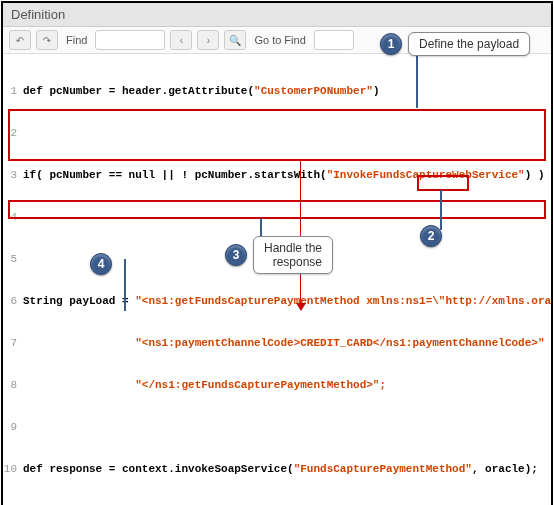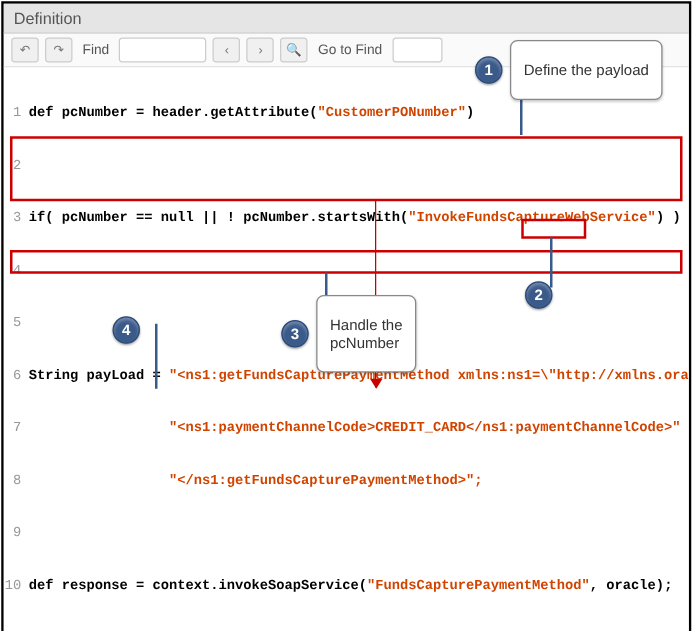--- a/index.html
+++ b/index.html
@@ -12,21 +12,21 @@
 .tb-goto { border: 1px solid #ccc; border-radius: 3px; height: 20px; width: 40px; padding: 0 4px; font-size: 11px; }
 .upper { border: 2px solid #000; margin: 1px; position: relative; }
 .code-area { font-family: "Courier New", monospace; font-size: 11px; line-height: 14px; background: #fff; padding: 2px 0 4px; white-space: pre; overflow: hidden; }
 .code-line { display: flex; }
 .gutter { width: 20px; text-align: right; padding-right: 6px; color: #999; user-select: none; }
 .code-txt { flex: 1; overflow: hidden; font-weight: bold; }
 .str { color: #d14400; }
 .hlbox { position: absolute; border: 2px solid #c00; pointer-events: none; }
 .callout { position: absolute; z-index: 20; }
 .bubble { background: #3a5a8a; border: 1px solid #2a4a7a; border-radius: 50%; width: 22px; height: 22px; display: flex; align-items: center; justify-content: center; color: #fff; font-weight: bold; font-size: 12px; box-shadow: inset 0 2px 3px rgba(255,255,255,0.3), 0 1px 2px rgba(0,0,0,0.4); }
-.label-box { background: #fff; border: 1px solid #888; border-radius: 6px; padding: 16px 10px; font-size: 12px; color: #333; box-shadow: 0 1px 2px rgba(0,0,0,0.2); text-align: left; }
+.label-box { background: #fff; border: 1px solid #888; border-radius: 6px; padding: 4px 10px; font-size: 12px; color: #333; box-shadow: 0 1px 2px rgba(0,0,0,0.2); text-align: right; }
 .lconn { position: absolute; background: #3a5a8a; }
 .red-arrow { position: absolute; left: 50%; width: 0; border-left: 1.5px solid #c00; z-index: 15; }
 .red-arrow::after { content: ""; position: absolute; bottom: -1px; left: -5px; border-left: 5px solid transparent; border-right: 5px solid transparent; border-top: 8px solid #c00; }
 </style>
 </head>
 <body>
 
 <div class="upper">
   <div class="panel-header">Definition</div>
   <div class="toolbar">
@@ -68,19 +68,19 @@
 <div class="callout" style="top:32px;left:380px;display:flex;align-items:center;gap:6px;">
   <div class="bubble">1</div>
   <div class="label-box">Define the payload</div>
 </div>
 <div class="callout" style="top:225px;left:420px;display:flex;flex-direction:column;align-items:center;gap:2px;">
   <div class="bubble">2</div>
 </div>
 <div class="callout" style="top:236px;left:225px;display:flex;align-items:center;gap:6px;">
   <div class="bubble">3</div>
   <div class="label-box" style="white-space:pre-line">Handle the
-pcNumber</div>
+response</div>
 </div>
 <div class="callout" style="top:253px;left:90px;display:flex;align-items:center;gap:6px;">
   <div class="bubble">4</div>
 </div>
 
 <div class="red-arrow" style="top:160px;left:300px;height:150px;"></div>
 
 </body></html>

